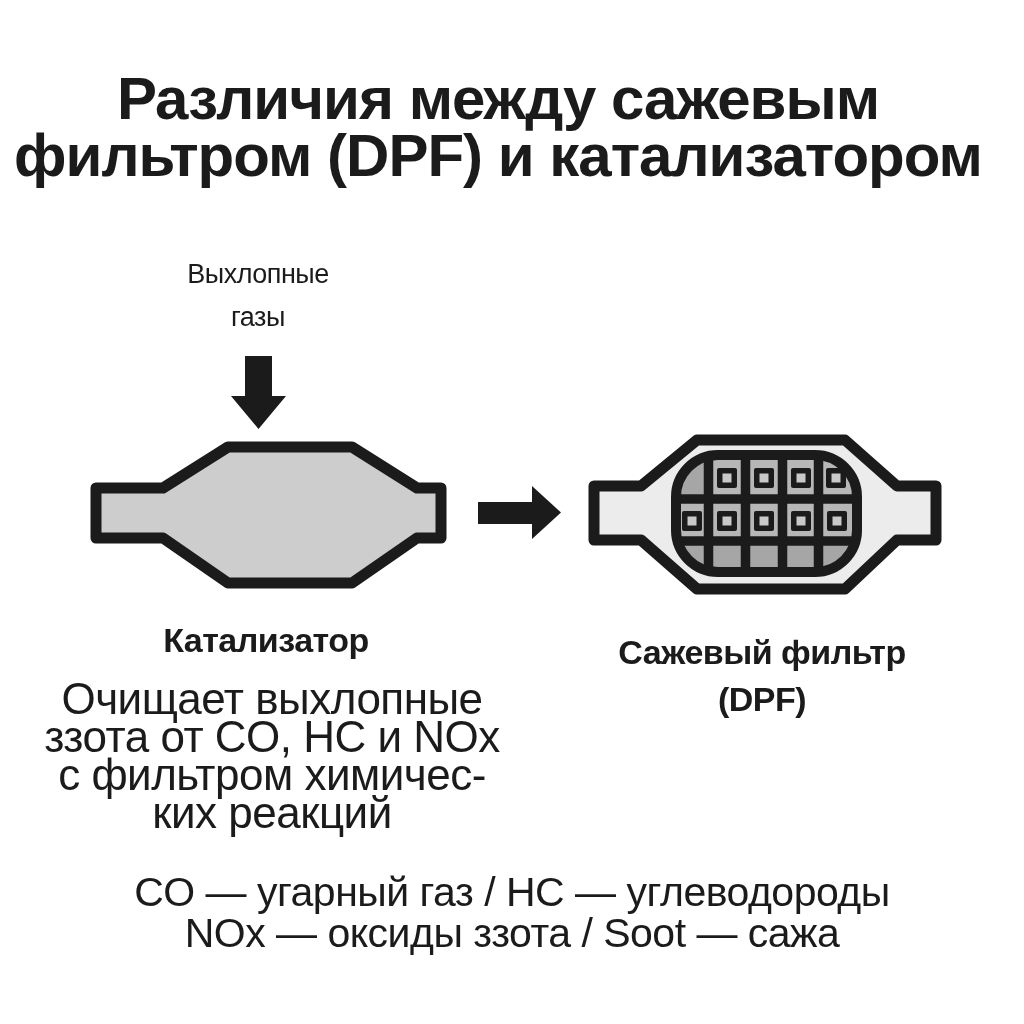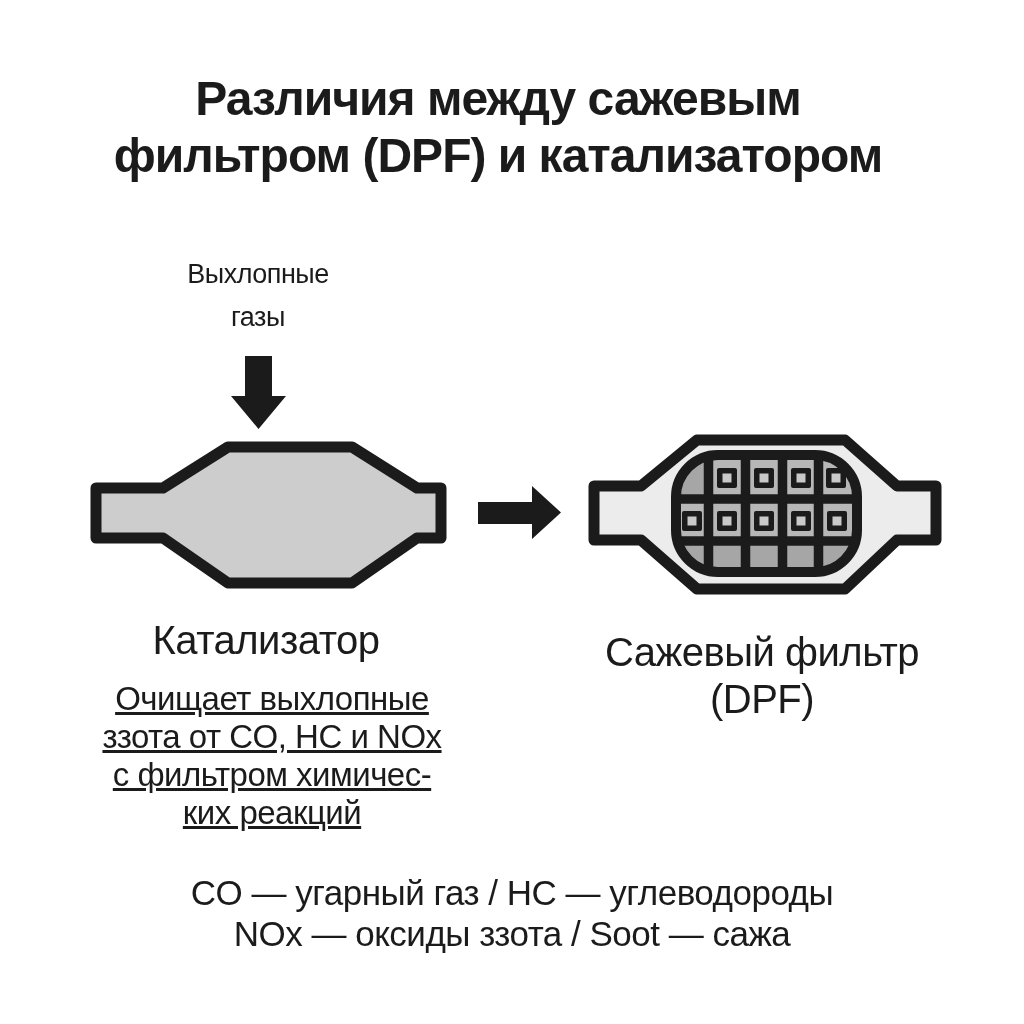--- a/index.html
+++ b/index.html
@@ -8,45 +8,44 @@
     width:1024px;height:1024px;
     background:var(--background,#fff);
     font-family:"Liberation Sans", sans-serif;
     color:var(--ink,#1b1b1b);
     overflow:hidden;
   }
   .abs{position:absolute;}
   .center{text-align:center;}
   .title{
     top:70px;left:0;width:996px;
-    font-size:48px;font-weight:700;line-height:57px;
+    font-size:60px;font-weight:700;line-height:57px;
     letter-spacing:-1px;
   }
   .exhaust-label{
     top:253px;left:8px;width:500px;
     font-size:27px;font-weight:400;line-height:43px;
     letter-spacing:-0.5px;
   }
   .shape-layer{top:0;left:0;width:1024px;height:1024px;}
   .heading{
-    font-size:40px;font-weight:400;line-height:47px;
+    font-size:34px;font-weight:700;line-height:47px;
     letter-spacing:-0.5px;
   }
   .catalyst-heading{top:617px;left:0;width:532px;}
   .dpf-heading{top:617px;left:522px;width:480px;margin-top:12px;}
   .desc{
-    font-size:33px;font-weight:400;line-height:38px;
+    font-size:44px;font-weight:400;line-height:38px;
     letter-spacing:-0.5px;
-    text-decoration:underline;
   }
   .catalyst-desc{top:680px;left:22px;width:500px;}
   .dpf-desc{top:725px;left:542px;width:440px;line-height:42px;}
   .legend{
     top:872px;left:0;width:1024px;
-    font-size:35px;font-weight:400;line-height:41px;
+    font-size:41px;font-weight:400;line-height:41px;
     letter-spacing:-0.5px;
   }
 </style>
 </head>
 <body>
 
 <div class="canvas">
 
   <div class="abs title center">
     <div>Различия между сажевым</div>

